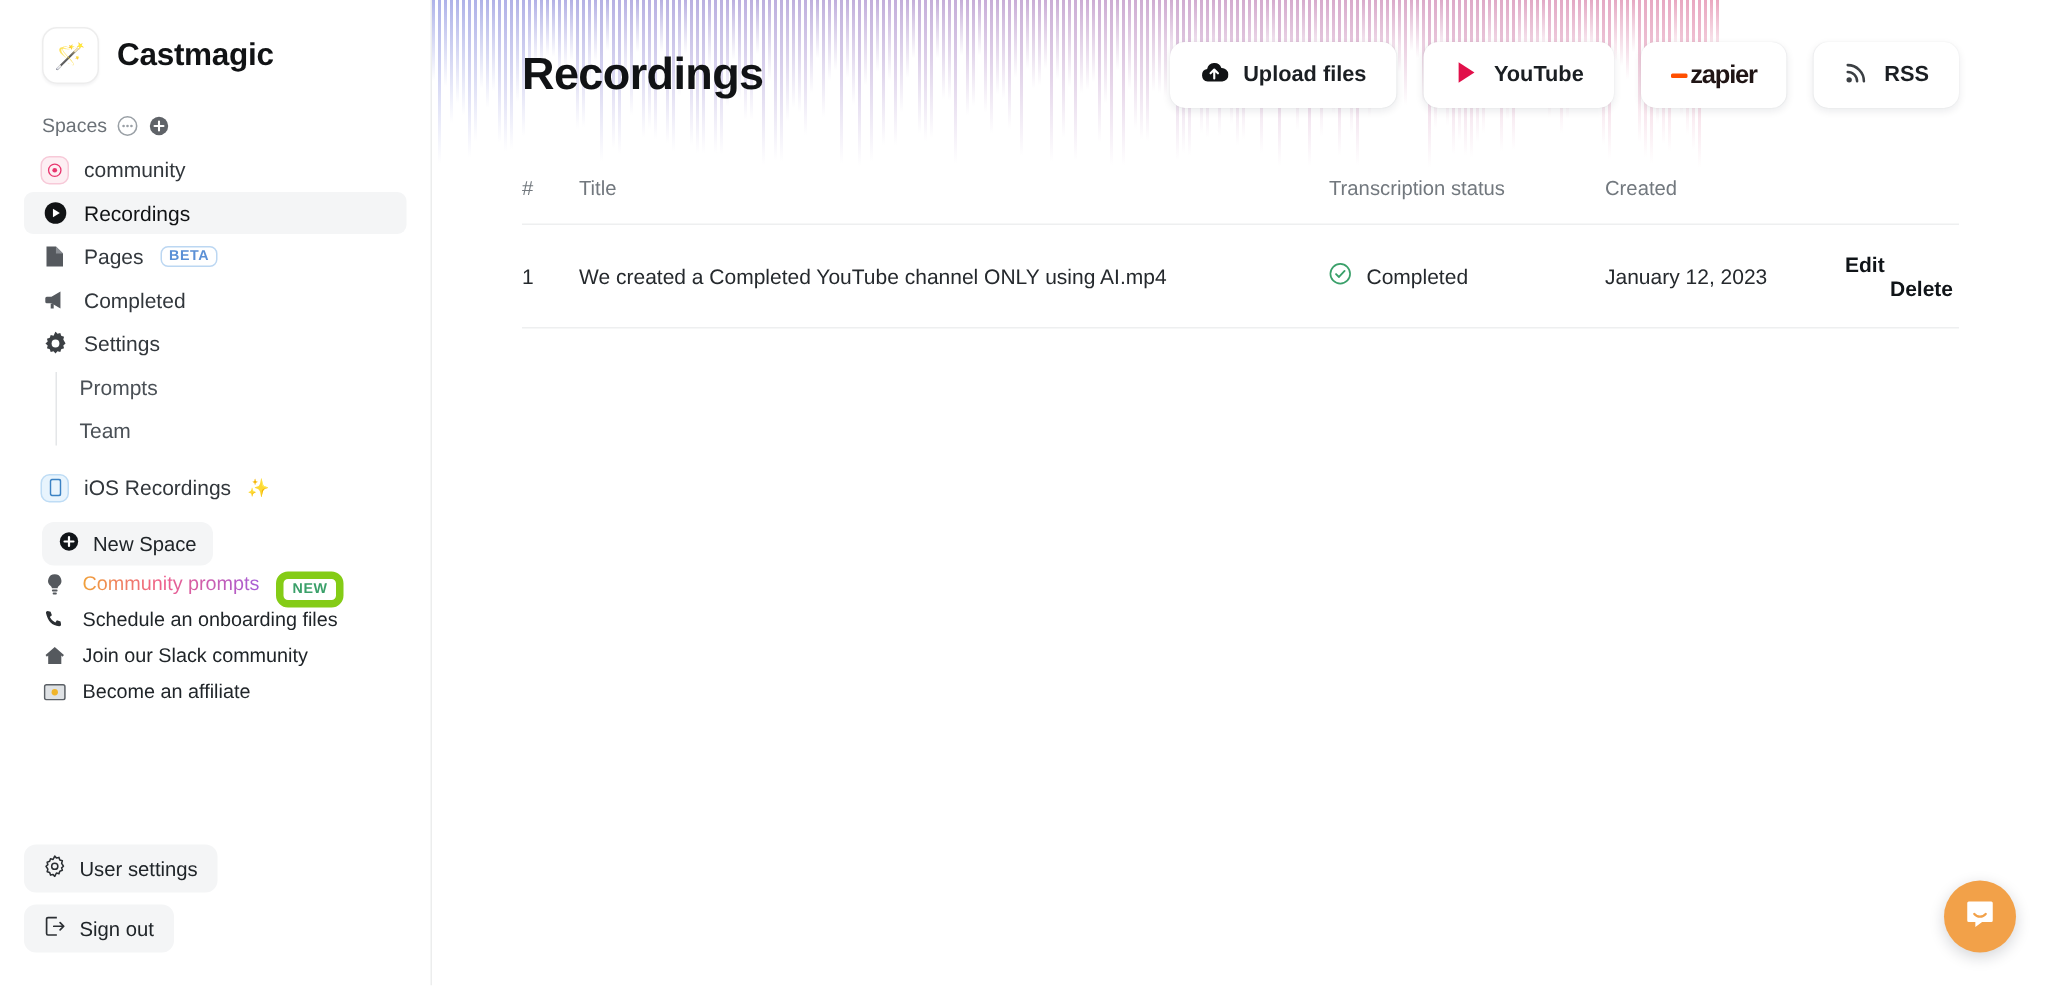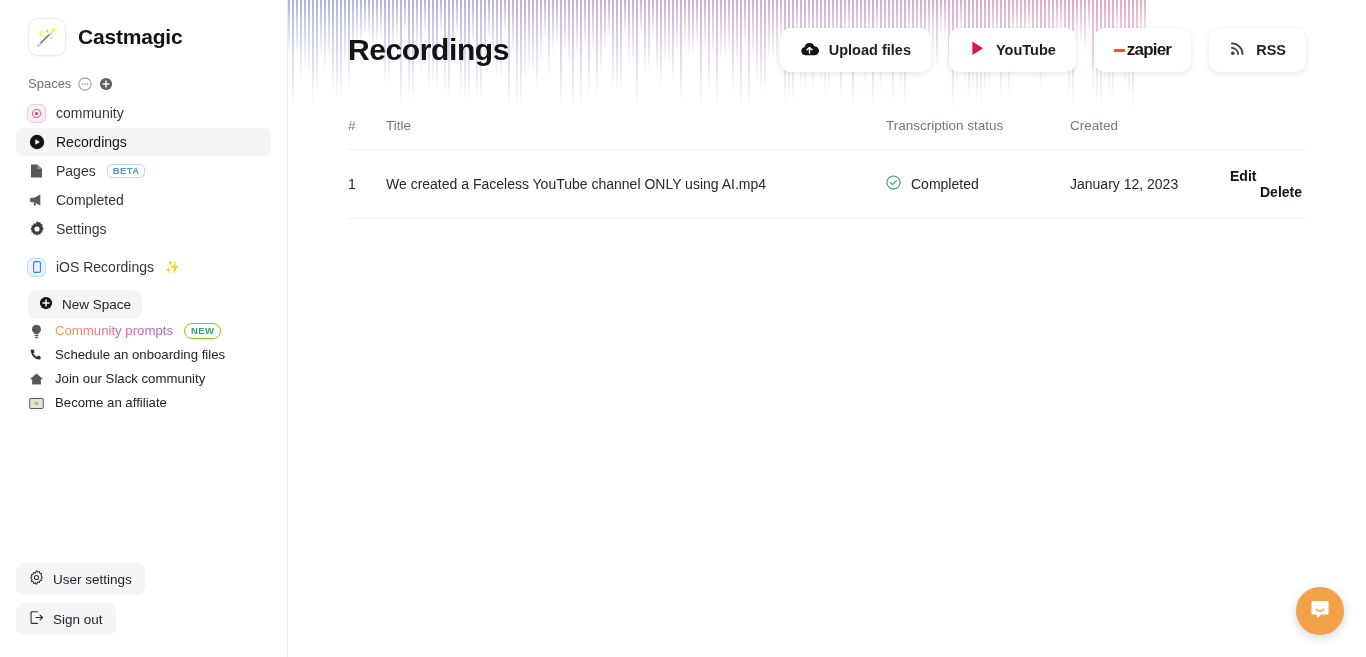--- a/index.html
+++ b/index.html
@@ -56,21 +56,21 @@
   .space-chip.pink { background: #fdeff3; border: 1px solid #f7c9d8; }
   .space-chip.blue { background: #e8f4fd; border: 1px solid #bedcf5; }
 
   .badge-beta {
     font-size: 9.5px; font-weight: 700; color: #5b90d6;
     border: 1px solid #bcd7f2; border-radius: 5px;
     padding: 1px 5px 2px 5px; letter-spacing: .4px; line-height: 1;
   }
   .badge-new {
     font-size: 9.5px; font-weight: 700; color: #3aa06a;
-    border: 1px solid #84cc16; border-radius: 8px;
+    border: 5px solid #84cc16; border-radius: 8px;
     padding: 2px 6px 2px 6px; letter-spacing: .4px; line-height: 1;
   }
 
   .subnav { position: relative; margin-left: 21px; padding-left: 12px; }
   .subnav:before {
     content:""; position:absolute; left:0; top:4px; bottom:4px; width:1px; background:#e4e6e8;
   }
   .subnav .nav-item { padding-left: 4px; color: #4a5056; }
 
   .newspace-wrap { padding: 8px 12px 0 12px; }
@@ -234,20 +234,28 @@
       <div class="nav-item">
         <span class="nav-ic">
           <svg width="16" height="16" viewBox="0 0 16 16">
               <path d="M8 0l1.3 1.5 1.9-.5.6 1.9 1.9.6-.5 1.9L14.7 8l-1.5 1.3.5 1.9-1.9.6-.6 1.9-1.9-.5L8 14.7l-1.3-1.5-1.9.5-.6-1.9-1.9-.6.5-1.9L1.3 8l1.5-1.3-.5-1.9 1.9-.6.6-1.9 1.9.5z" fill="#3c4044"></path>
               <circle cx="8" cy="8" r="2.6" fill="#fff"></circle>
             </svg>
         </span>
         <span class="nav-label">Settings</span>
       </div>
 
+      <div class="subnav">
+        <div class="nav-item">
+          <span class="nav-label">Prompts</span>
+        </div>
+        <div class="nav-item">
+          <span class="nav-label">Team</span>
+        </div>
+      </div>
 
       <div class="nav-item" style="margin-top:10px;">
         <span class="nav-ic">
           <span class="space-chip blue">
             <svg width="8" height="12" viewBox="0 0 8 12">
                 <rect x=".6" y=".6" width="6.8" height="10.8" rx="1.4" fill="none" stroke="#3b82c4" stroke-width="1.1"></rect>
               </svg>
           </span>
         </span>
         <span class="nav-label">iOS Recordings</span>
@@ -604,21 +612,21 @@
             <th class="col-num">#</th>
             <th class="col-title">Title</th>
             <th class="col-status">Transcription status</th>
             <th class="col-created">Created</th>
             <th class="col-actions"></th>
           </tr>
         </thead>
         <tbody>
           <tr>
             <td class="col-num">1</td>
-            <td class="col-title">We created a Faceless YouTube channel ONLY using AI.mp4</td>
+            <td class="col-title">We created a Completed YouTube channel ONLY using AI.mp4</td>
             <td class="col-status">
               <span class="status-cell">
                 <span>
                   <svg width="15" height="15" viewBox="0 0 16 16">
                       <circle cx="8" cy="8" r="7" fill="none" stroke="#3aa06a" stroke-width="1.2"></circle>
                       <path d="M5 8.2l2.1 2.1 4-4.3" fill="none" stroke="#3aa06a" stroke-width="1.3" stroke-linecap="round" stroke-linejoin="round"></path>
                     </svg>
                 </span>
                 <span>Completed</span>
               </span>

